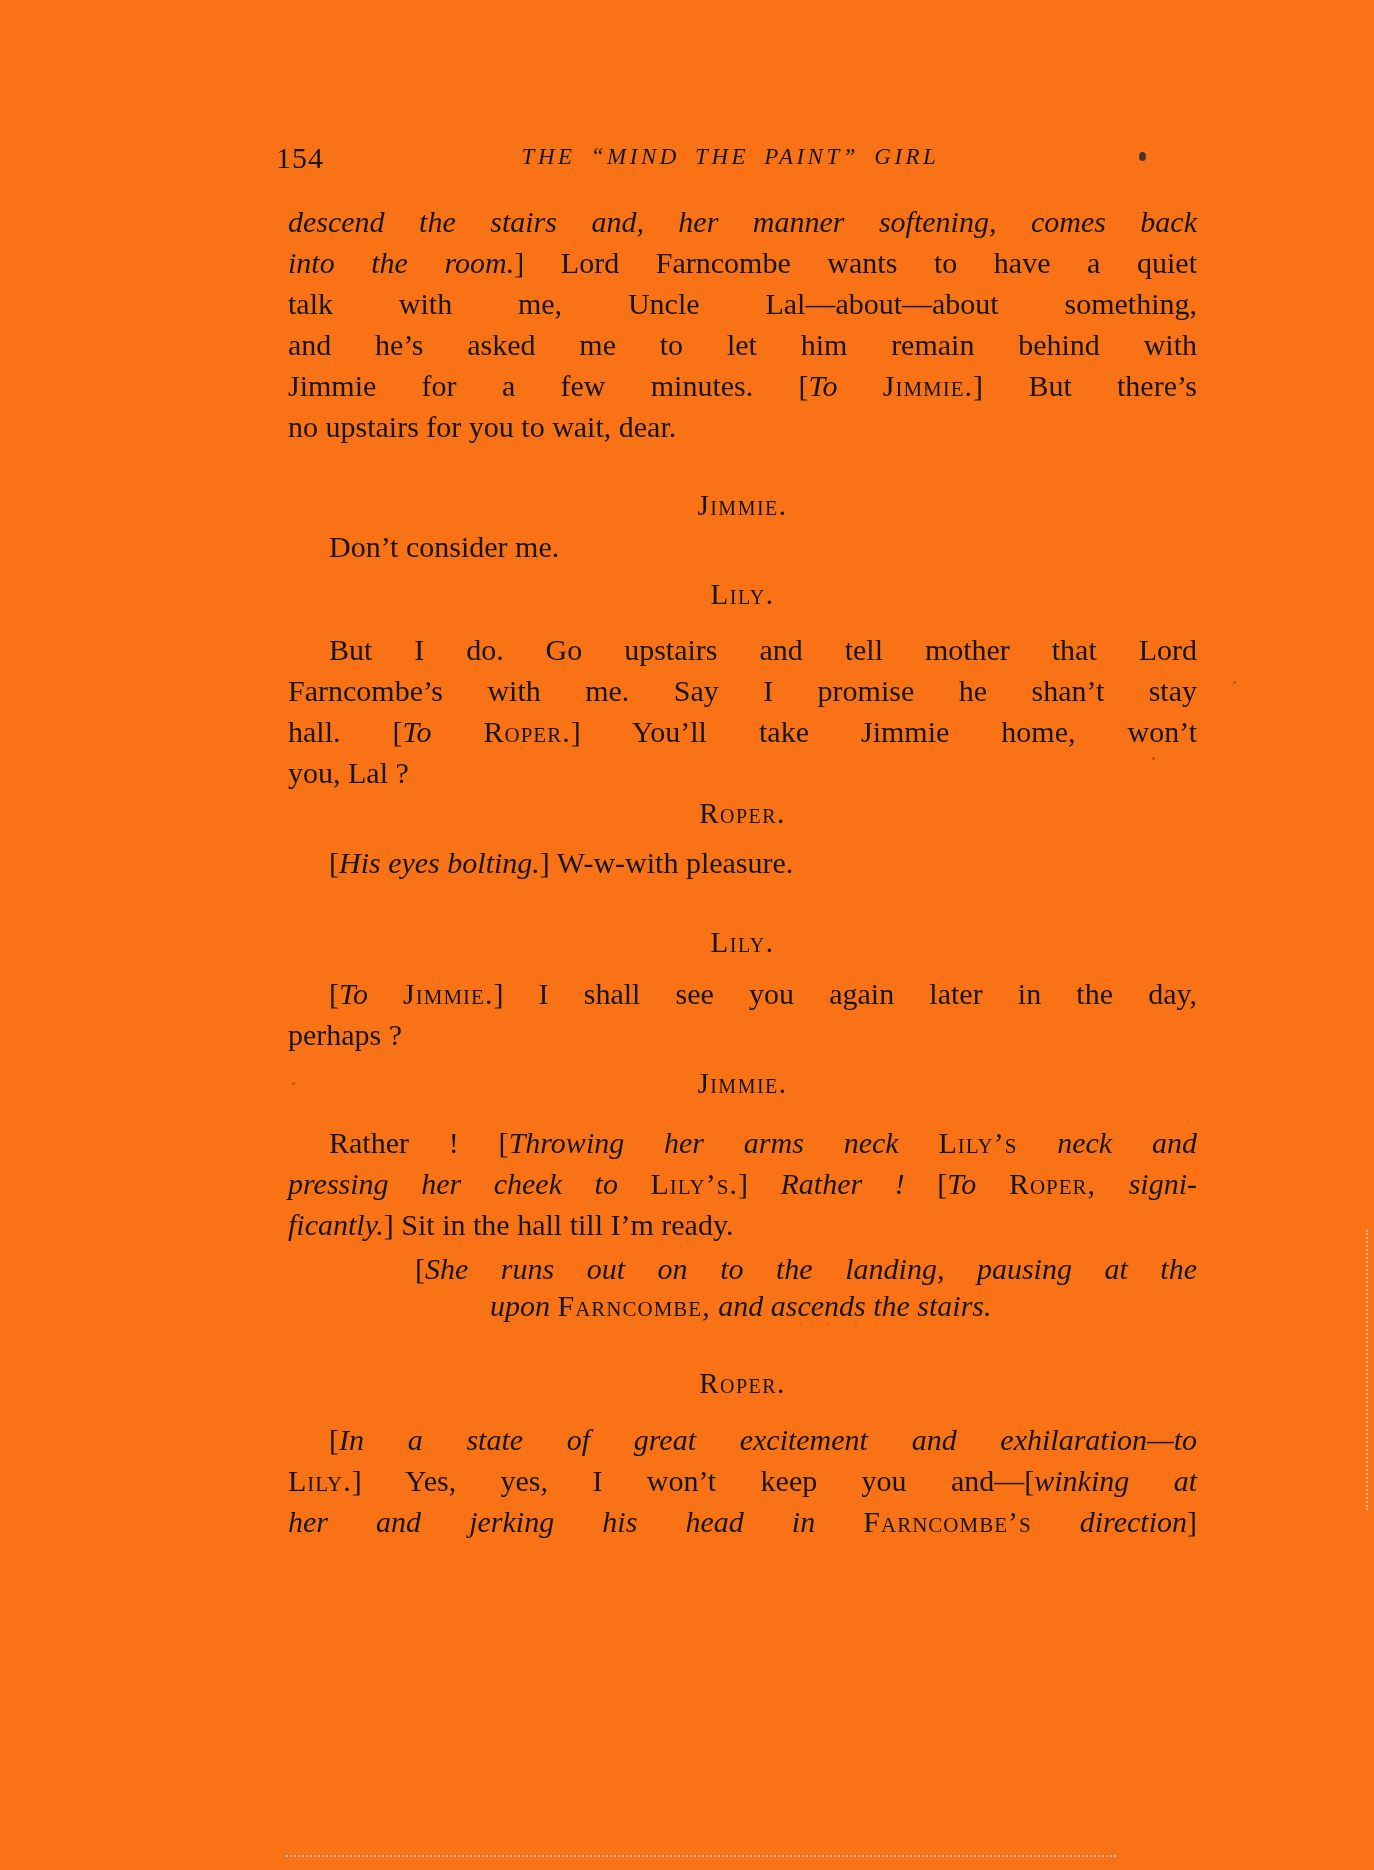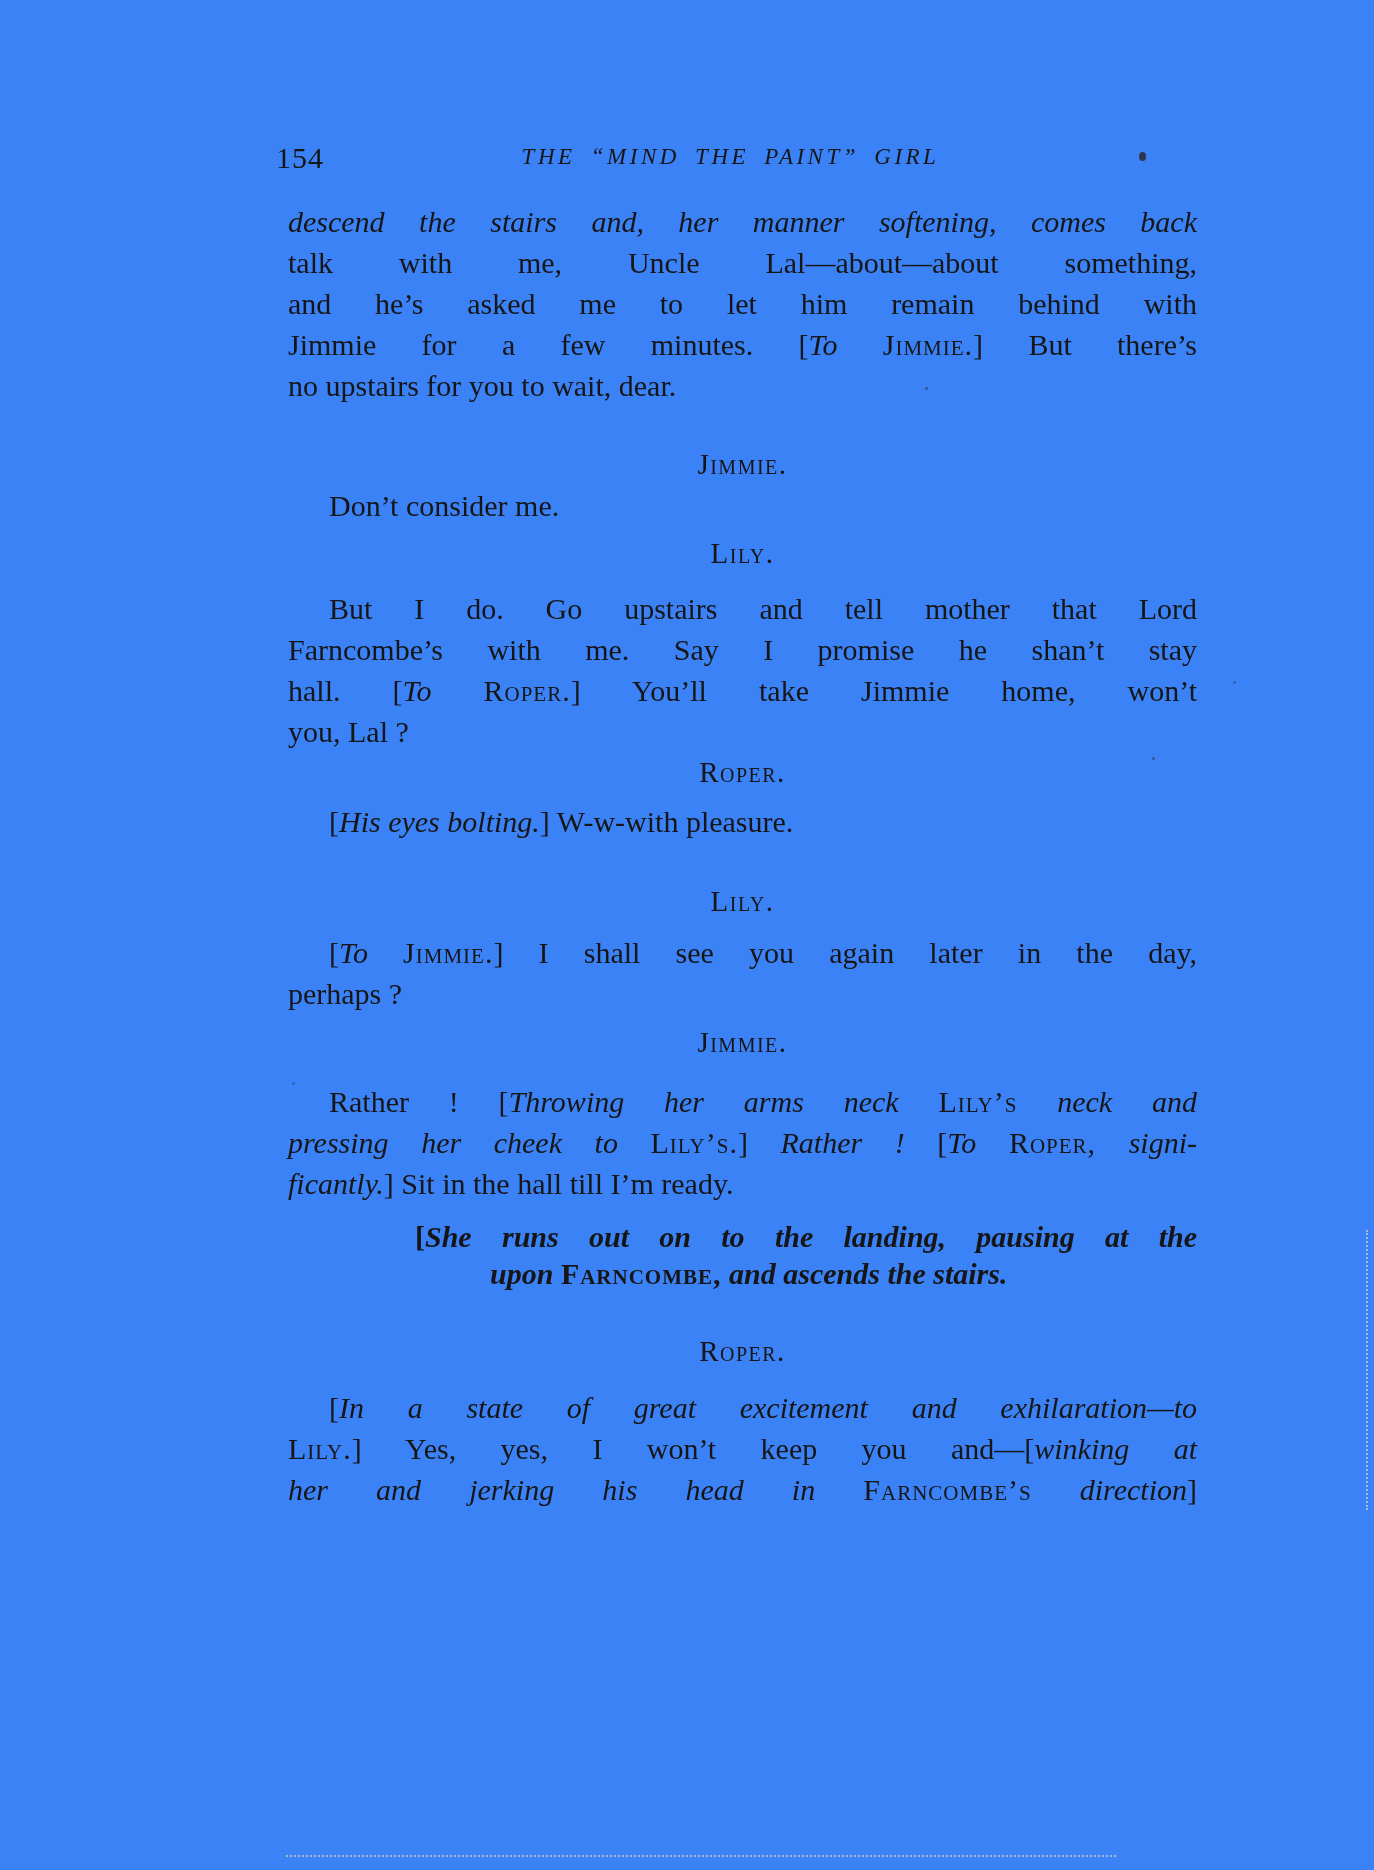--- a/index.html
+++ b/index.html
@@ -1,17 +1,17 @@
 <!DOCTYPE html>
 <html><head>
 <meta charset="utf-8">
 <style>
   html,body{margin:0;padding:0;}
   body{background:#e8e8e8;font-family:"Liberation Serif","DejaVu Serif",serif;}
-  #page{position:relative;width:1374px;height:1870px;background:#3b82f6;color:#161616;overflow:hidden;margin:0 auto;}
+  #page{position:relative;width:1374px;height:1870px;background:#f97316;color:#161616;overflow:hidden;margin:0 auto;}
   #pagenum{position:absolute;left:276px;top:140px;font-size:30px;line-height:36px;letter-spacing:1px;}
   #runtitle{position:absolute;left:276px;top:138px;width:909px;text-align:center;font-style:italic;font-size:23px;line-height:38px;letter-spacing:3.5px;word-spacing:6px;}
   #textblock{position:absolute;left:288px;top:201px;width:909px;font-size:30px;}
   .line{line-height:41px;}
   .just{text-align:justify;text-align-last:justify;}
   .indent{text-indent:41px;}
   .i{font-style:italic;}
   .r{font-style:normal;}
   .sc{font-variant:small-caps;letter-spacing:1px;}
   .speaker{text-align:center;font-variant:small-caps;font-size:29px;line-height:41px;letter-spacing:1.5px;}
@@ -21,21 +21,21 @@
   .b-sp1{margin-top:38px;}
   .b-p2{margin-top:0;}
   .b-sp2{margin-top:7px;}
   .b-p3{margin-top:14px;}
   .b-sp3{margin-top:0;}
   .b-p4{margin-top:8px;}
   .b-sp4{margin-top:39px;}
   .b-p5{margin-top:10px;}
   .b-sp5{margin-top:8px;}
   .b-p6{margin-top:18px;}
-  .b-stage{margin-top:14px;font-weight:bold;}
+  .b-stage{margin-top:5px;}
   .b-sp6{margin-top:39px;}
   .b-p7{margin-top:15px;}
   .speck{position:absolute;background:#2a2a2a;border-radius:50%;}
   #a1{left:1139px;top:152px;width:7px;height:9px;opacity:.85;}
   #a2{left:925px;top:387px;width:3px;height:3px;opacity:.5;}
   #a3{left:1152px;top:757px;width:3px;height:3px;opacity:.45;}
   #a4{left:1233px;top:681px;width:3px;height:3px;opacity:.35;}
   #a5{left:292px;top:1082px;width:3px;height:3px;opacity:.35;}
   #edge-bottom{position:absolute;left:286px;top:1855px;width:830px;border-top:2px dotted #c6c6c6;opacity:.8;}
   #edge-right{position:absolute;left:1366px;top:1230px;height:280px;border-left:2px dotted #d2d2d2;opacity:.7;}
@@ -44,20 +44,21 @@
 <body>
 
 <div id="page">
 
   <div id="pagenum">154</div>
   <div id="runtitle">THE “MIND THE PAINT” GIRL</div>
 
   <div id="textblock">
     <div class="para b-p1">
         <div class="line just"><span class="i">descend the stairs and, her manner softening, comes back</span></div>
+        <div class="line just"><span class="i">into the room.</span><span class="r">] Lord Farncombe wants to have a quiet</span></div>
         <div class="line just"><span class="r">talk with me, Uncle Lal—about—about something,</span></div>
         <div class="line just"><span class="r">and he’s asked me to let him remain behind with</span></div>
         <div class="line just"><span class="r">Jimmie for a few minutes. [</span><span class="i">To</span><span class="r"> </span><span class="sc">Jimmie.</span><span class="r">] But there’s</span></div>
         <div class="line"><span class="r">no upstairs for you to wait, dear.</span></div>
       </div>
     <div class="speaker b-sp1">Jimmie.</div>
     <div class="para b-p2">
         <div class="line indent"><span class="r">Don’t consider me.</span></div>
       </div>
     <div class="speaker b-sp2">Lily.</div>

